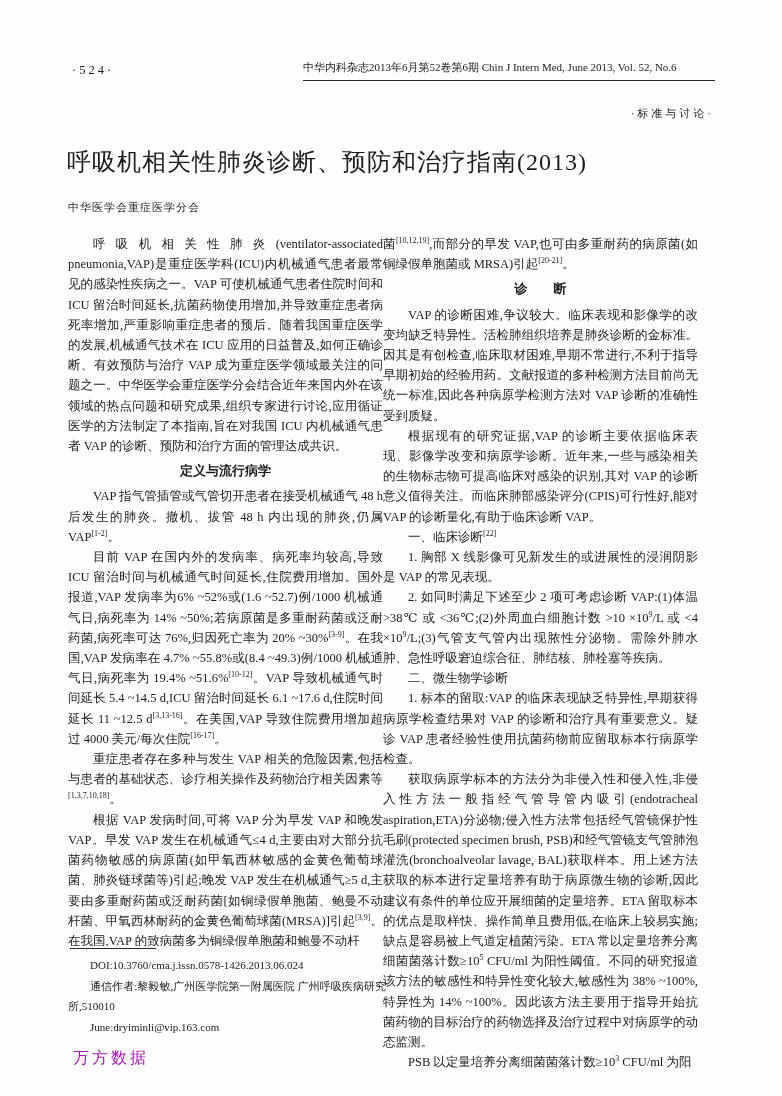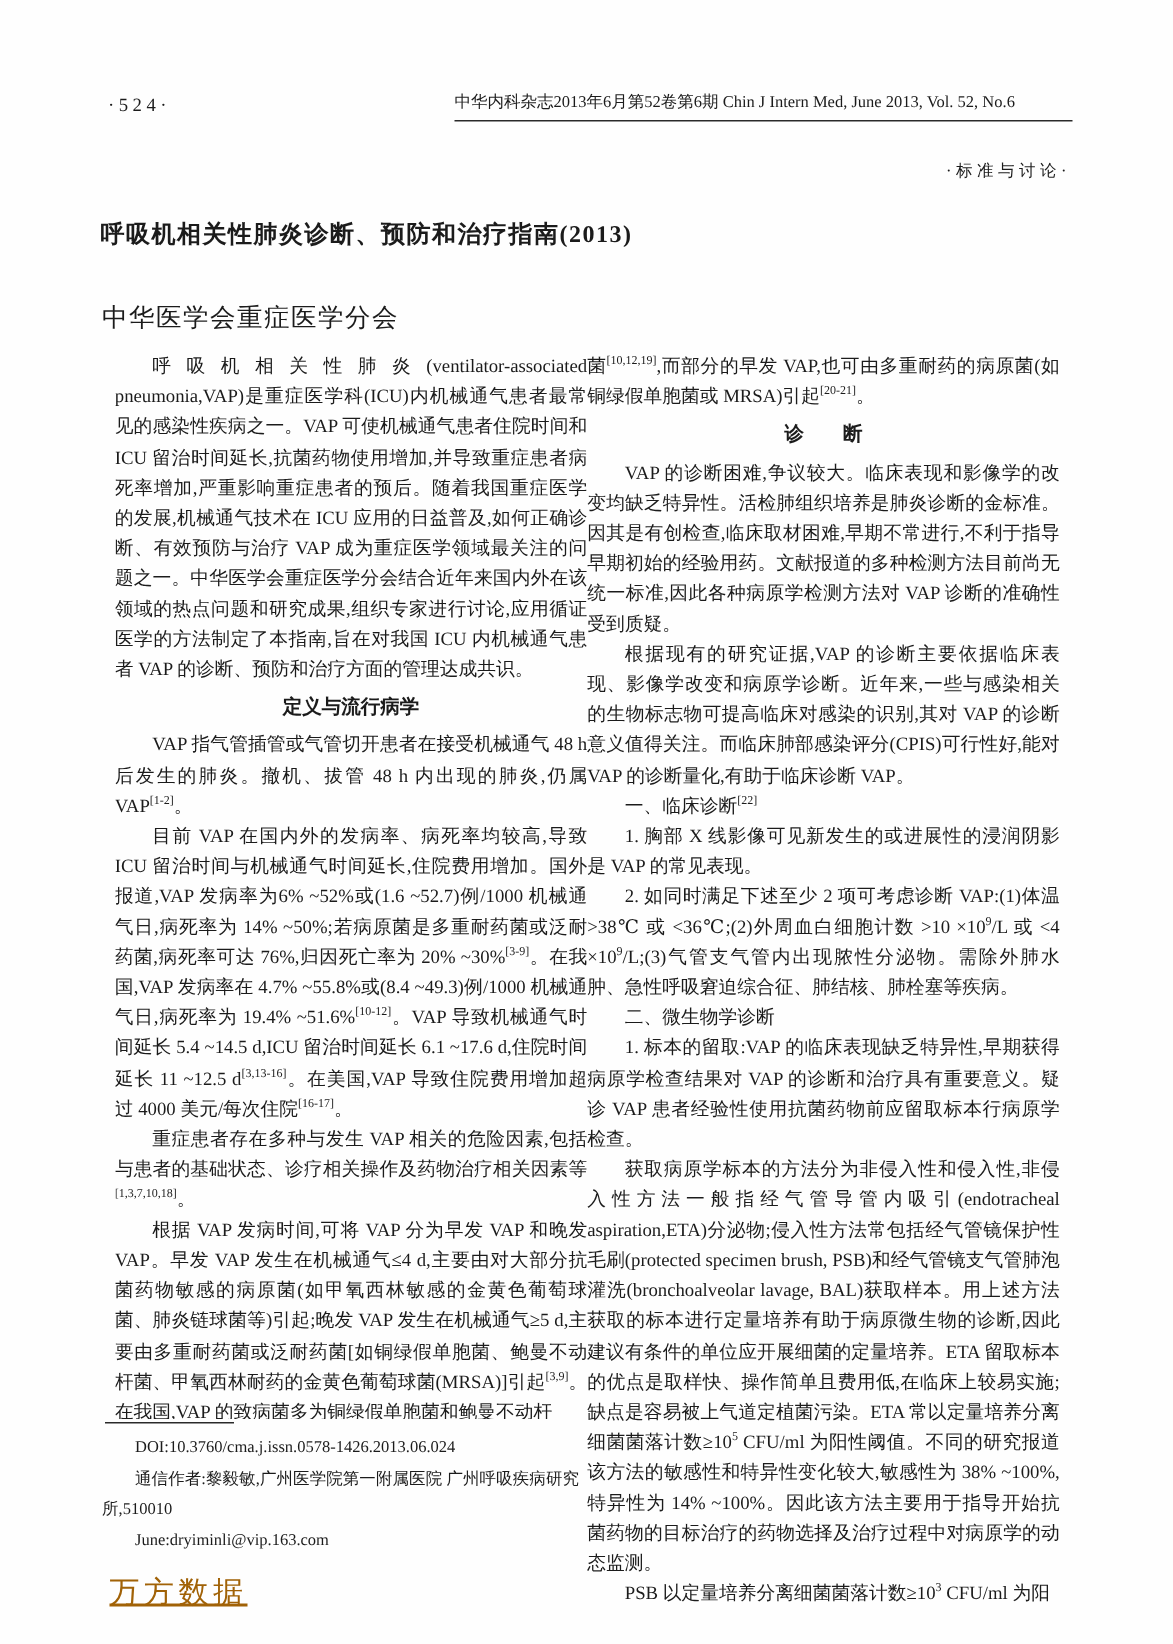--- a/index.html
+++ b/index.html
@@ -23,30 +23,30 @@
     font-size:11px;white-space:nowrap;
     padding-bottom:5px;border-bottom:1.3px solid #2a2a2a;
   }
   .section-label{
     position:absolute;right:68px;top:106px;
     font-size:11px;letter-spacing:3px;font-weight:500;
   }
   
   .article-title{
     position:absolute;left:67px;top:146px;
-    font-size:16px;font-weight:700;letter-spacing:1px;
+    font-size:24px;font-weight:400;letter-spacing:1px;
   }
   .article-author{
     position:absolute;left:68px;top:200px;
-    font-size:17px;letter-spacing:1px;
+    font-size:11px;letter-spacing:1px;
   }
   
   .columns{
     position:absolute;left:68px;top:234px;width:647px;
-    display:flex;justify-content:center;
+    display:flex;
   }
   .col{width:315px;}
   .col-left .main{max-height:712px;overflow:hidden;}
   .body-p{
     margin:0;text-align:justify;
     font-size:12.5px;line-height:20.2px;
     text-indent:2em;
   }
   .body-p.noindent{text-indent:0;}
   .sec-heading{
@@ -60,21 +60,21 @@
     position:absolute;left:68px;top:948px;width:318px;
   }
   .fn-rule{width:86px;border-top:1.3px solid #2a2a2a;margin:0 0 6px 2px;}
   .footnote p{
     margin:0;font-size:11px;line-height:20.5px;
     text-indent:2em;text-align:justify;
   }
   
   .watermark{
     position:absolute;left:73px;top:1048px;
-    font-size:20px;color:#a16207;letter-spacing:3px;text-decoration:underline;
+    font-size:16px;color:#a21caf;letter-spacing:3px;
   }
 </style>
 </head>
 <body>
 
 <div class="page">
 
   <div class="page-num">·524·</div>
   <div class="journal-line">中华内科杂志2013年6月第52卷第6期   Chin J Intern Med, June 2013, Vol. 52, No.6</div>
   <div class="section-label">·标准与讨论·</div>

